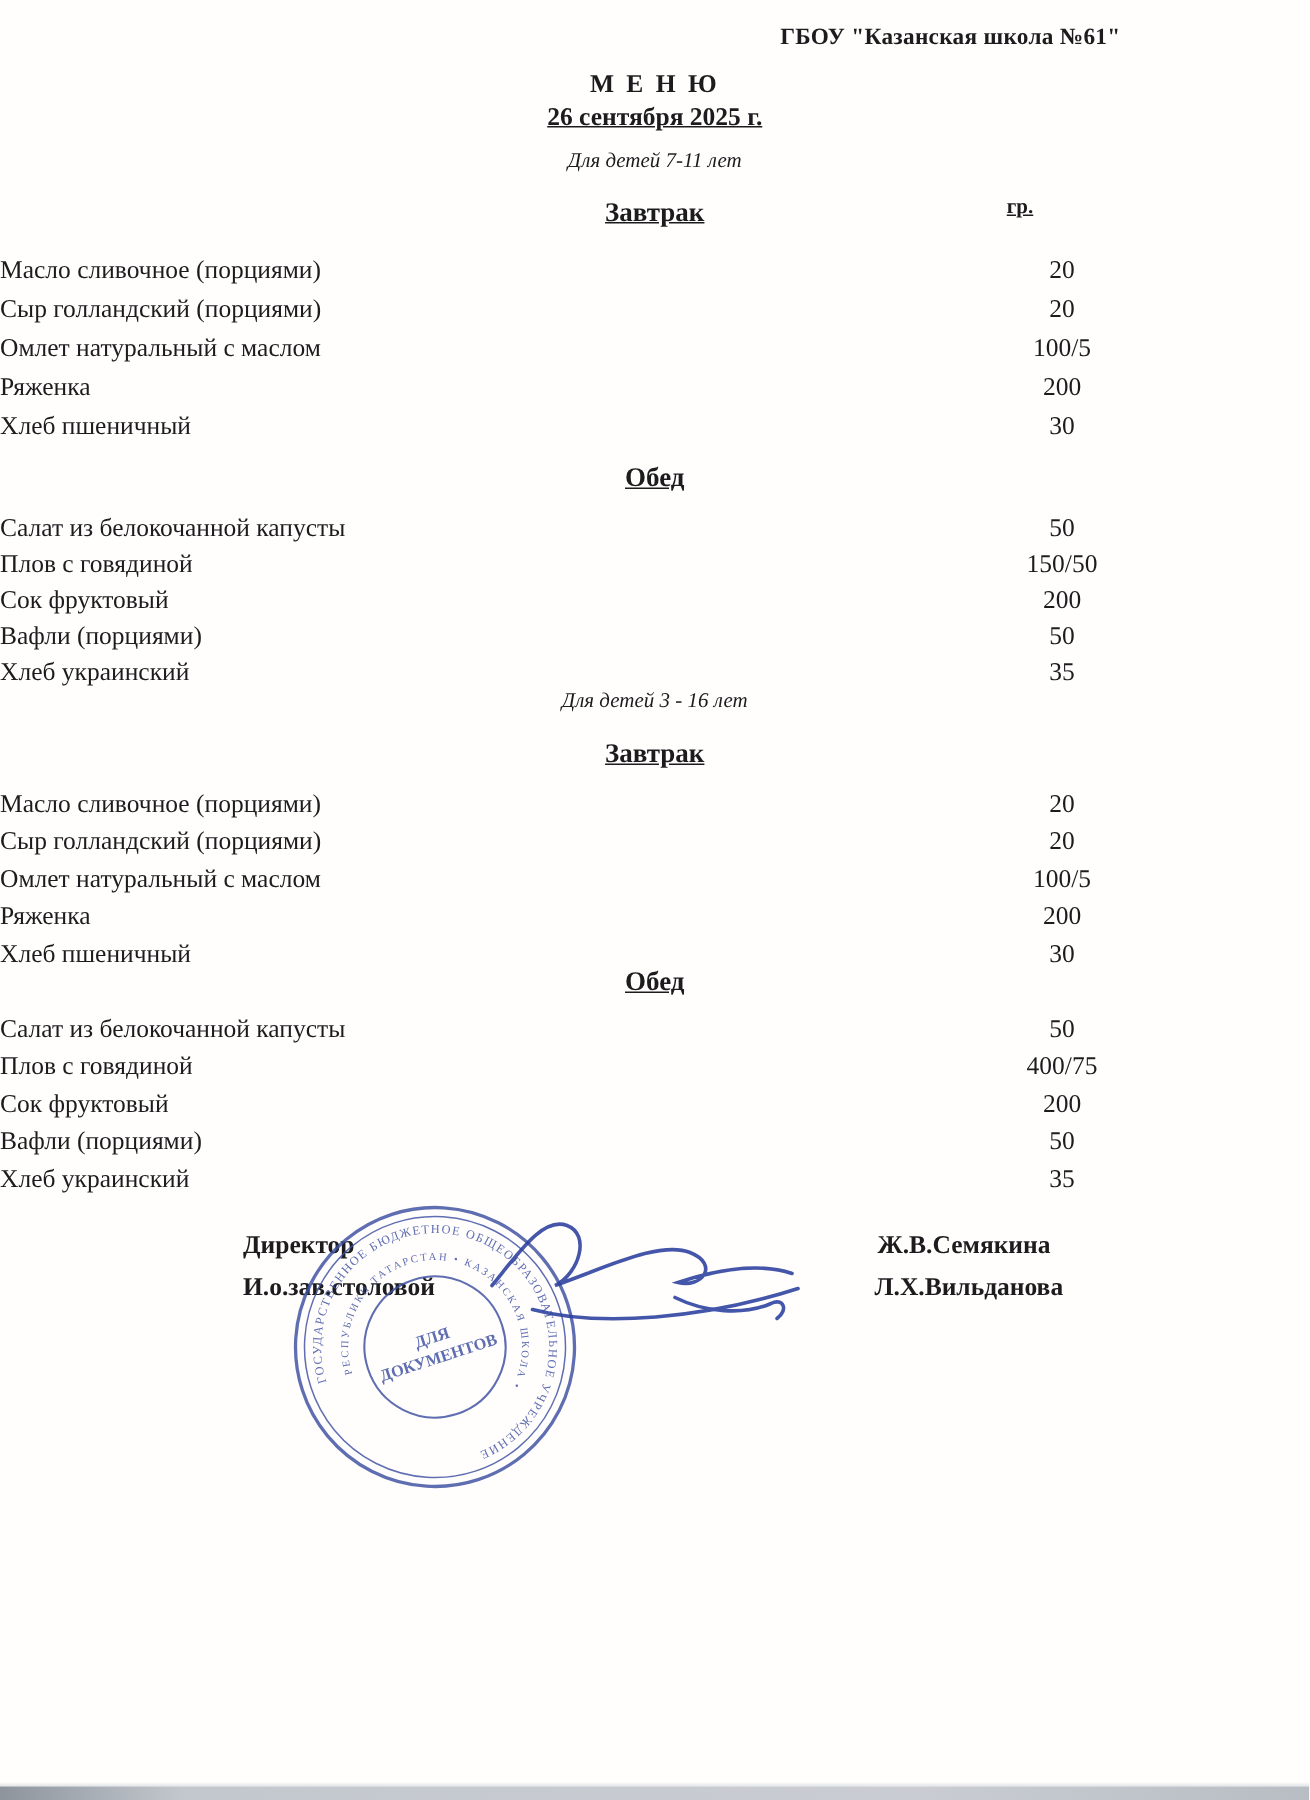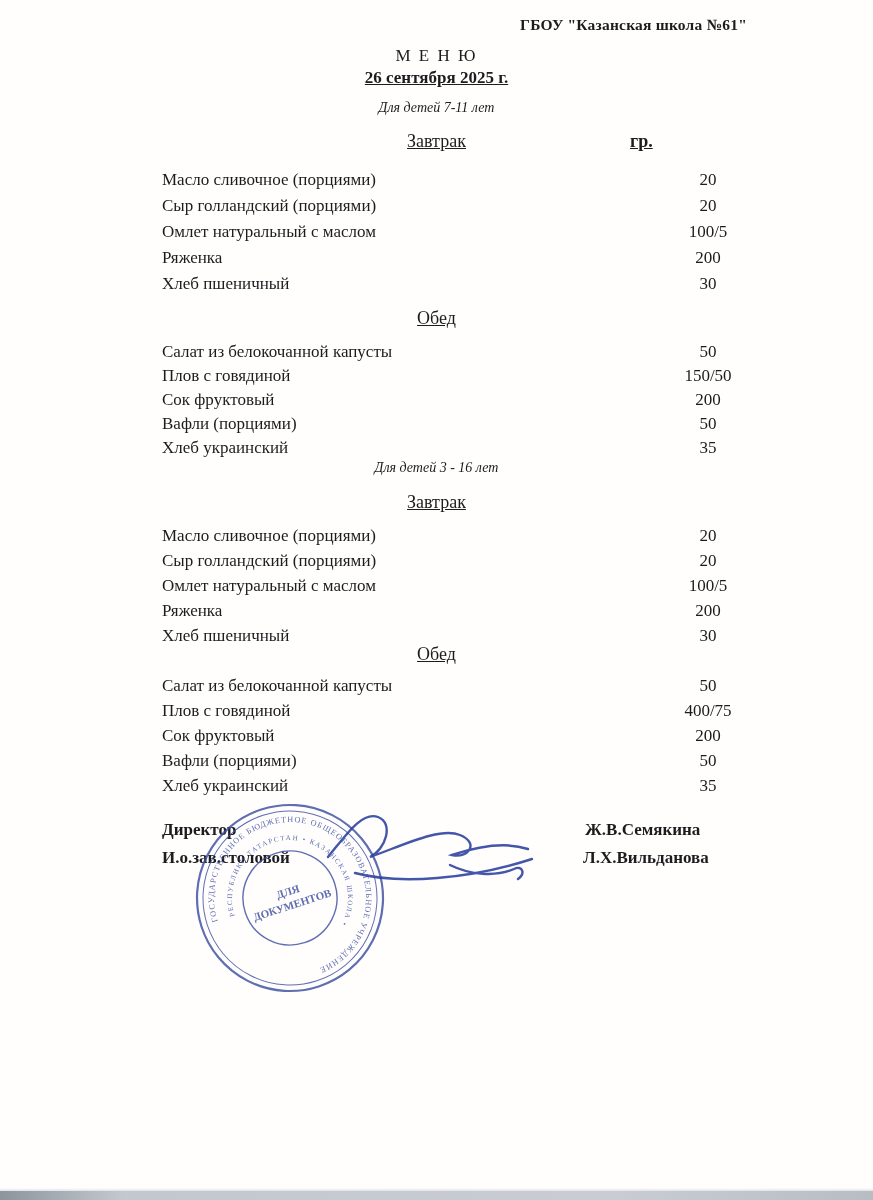--- a/index.html
+++ b/index.html
@@ -10,32 +10,32 @@
     overflow:hidden;
     font-family:"Liberation Serif","DejaVu Serif",serif;
     color:#1c1c1e;
   }
   .abs{position:absolute;left:0;right:0;}
   .center{text-align:center;}
   .school{
     position:absolute;top:16px;right:126px;
     font-weight:bold;font-size:15.5px;letter-spacing:.2px;
   }
-  .menu-title{top:46px;font-weight:normal;font-size:17px;letter-spacing:2px;text-align:center;}
+  .menu-title{top:46px;font-weight:bold;font-size:17px;letter-spacing:2px;text-align:center;}
   .menu-date{top:68px;font-weight:bold;font-size:17px;text-decoration:underline;}
   .age-title{font-weight:normal;font-style:italic;font-size:14px;}
-  .meal-header{font-weight:normal;font-size:18px;}
+  .meal-header{font-weight:bold;font-size:18px;}
   .meal-header .u{text-decoration:underline;}
   .unit-header{
     position:absolute;top:131px;left:630px;width:100px;
-    font-weight:bold;font-size:18px;text-decoration:underline;
+    text-align:center;font-weight:bold;font-size:14px;text-decoration:underline;
   }
   .items-block{position:absolute;left:0;right:0;}
   .row{position:relative;font-size:17px;}
-  .row .item{margin-left:162px;}
+  .row .item{}
   .row .qty{position:absolute;left:658px;top:0;width:100px;text-align:center;}
   .rh26 .row{height:26px;}
   .rh25 .row{height:25px;}
   .rh24 .row{height:24px;}
   .sig-row{position:absolute;left:0;right:0;font-weight:bold;font-size:17px;}
   .sig-row .role{position:absolute;left:162px;}
   .sig-row .name{position:absolute;left:585px;}
   .sig-row.second .name{left:583px;}
   .stamp-wrap{position:absolute;left:190px;top:798px;width:200px;height:200px;pointer-events:none;}
   .sign-wrap{position:absolute;left:300px;top:795px;width:260px;height:110px;pointer-events:none;}

